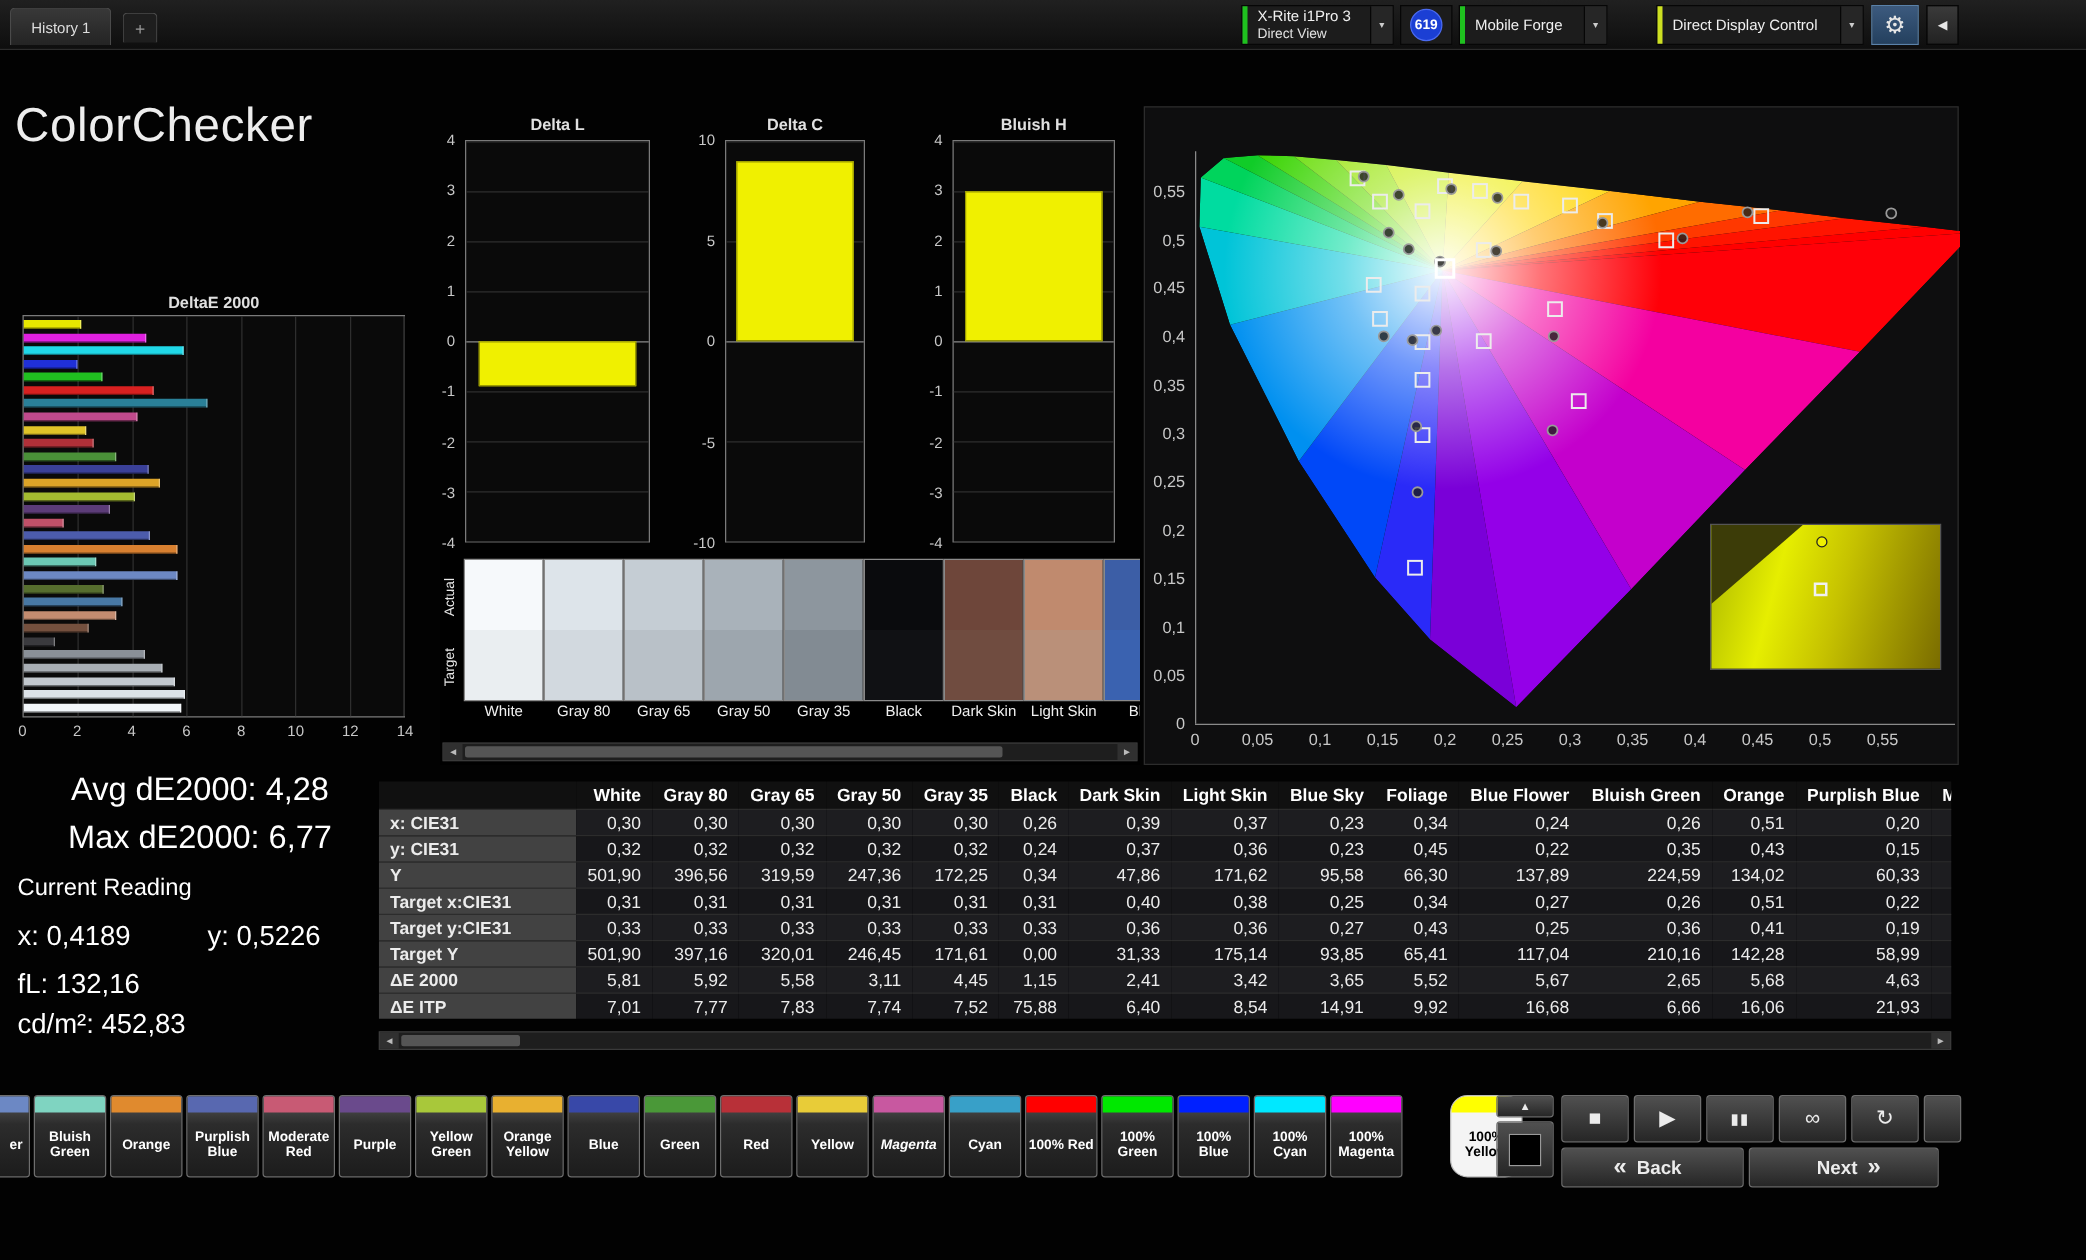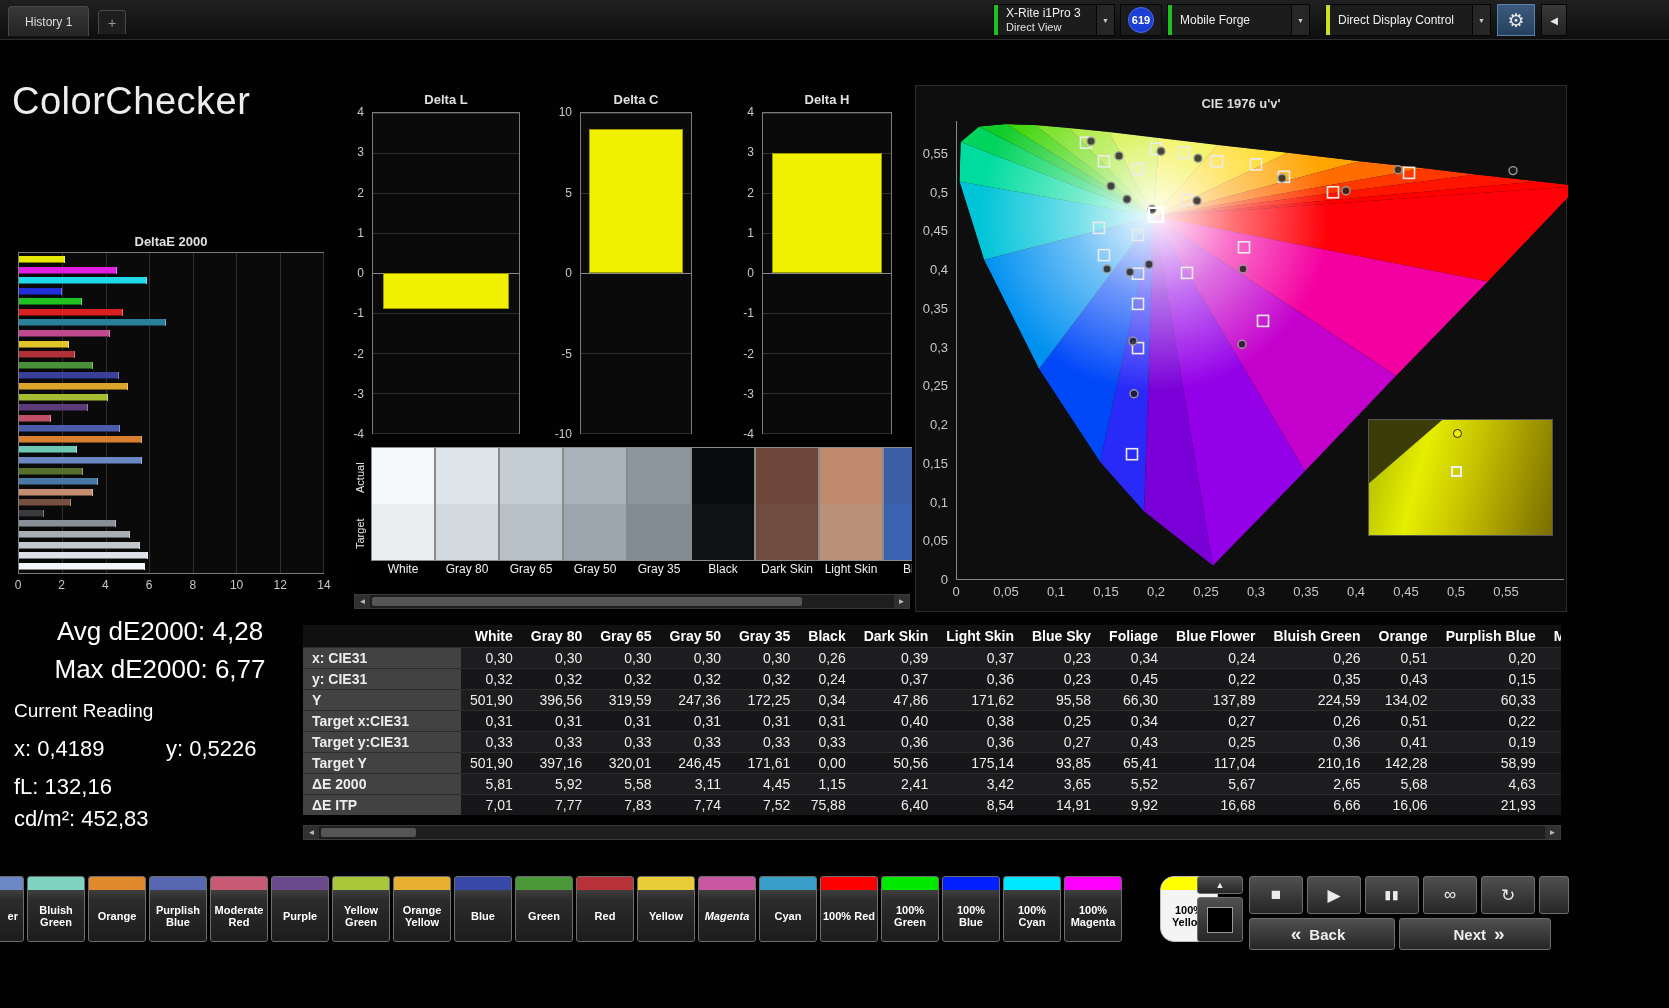--- a/index.html
+++ b/index.html
@@ -120,21 +120,21 @@
         <span>▼</span>
       </div>
   </div>
 
   <div class="badge" style="left:1120px;width:42px">
     <div class="circ">
         <span>619</span>
       </div>
   </div>
 
-  <div class="ddgroup" id="dd-source" style="left:1167px;width:143px">
+  <div class="ddgroup" id="dd-source" style="left:1167px;width:119px">
     <div class="ddbar" style="background: rgb(31, 193, 31);"></div>
     <div class="ddtext">
         <span>Mobile Forge</span>
       </div>
     <div class="ddarrow">
         <span>▼</span>
       </div>
   </div>
 
   <div class="ddgroup" id="dd-display" style="left:1325px;width:166px">
@@ -316,21 +316,21 @@
   <div class="mini-plot">
       <div class="mgrid" style="top: 0%;"></div>
       <div class="mgrid" style="top: 25%;"></div>
       <div class="mgrid zero" style="top: 50%;"></div>
       <div class="mgrid" style="top: 75%;"></div>
       <div class="mgrid" style="top: 100%;"></div>
       <div class="mbar" style="background: rgb(240, 240, 0); bottom: 50%; height: 45%;"></div>
     </div>
 </div>
 <div class="mini" style="left:726px;top:92px;width:166px">
-  <div class="mini-title">Delta H</div>
+  <div class="mini-title">Bluish H</div>
   <div class="mini-ticks">
       <div class="mtick" style="top: 0%;">4</div>
       <div class="mtick" style="top: 12.5%;">3</div>
       <div class="mtick" style="top: 25%;">2</div>
       <div class="mtick" style="top: 37.5%;">1</div>
       <div class="mtick" style="top: 50%;">0</div>
       <div class="mtick" style="top: 62.5%;">-1</div>
       <div class="mtick" style="top: 75%;">-2</div>
       <div class="mtick" style="top: 87.5%;">-3</div>
       <div class="mtick" style="top: 100%;">-4</div>
@@ -404,21 +404,20 @@
         <span>◄</span>
       </div>
     <div class="sarrow" style="right:0">
         <span>►</span>
       </div>
     <div class="sthumb" style="left:17px;width:430px"></div>
   </div>
 </div>
 
 <div id="ciepanel">
-  <div id="cie-title">CIE 1976 u'v'</div>
   <div id="cie-yticks">
       <div class="cyt" style="top: 66.775px;">0,55</div>
       <div class="cyt" style="top: 105.525px;">0,5</div>
       <div class="cyt" style="top: 144.275px;">0,45</div>
       <div class="cyt" style="top: 183.025px;">0,4</div>
       <div class="cyt" style="top: 221.775px;">0,35</div>
       <div class="cyt" style="top: 260.525px;">0,3</div>
       <div class="cyt" style="top: 299.275px;">0,25</div>
       <div class="cyt" style="top: 338.025px;">0,2</div>
       <div class="cyt" style="top: 376.775px;">0,15</div>
@@ -643,21 +642,21 @@
           <td>0,31</td>
         </tr>
         <tr>
           <td class="lbl">Target Y</td>
           <td>501,90</td>
           <td>397,16</td>
           <td>320,01</td>
           <td>246,45</td>
           <td>171,61</td>
           <td>0,00</td>
-          <td>50,56</td>
+          <td>31,33</td>
           <td>175,14</td>
           <td>93,85</td>
           <td>65,41</td>
           <td>117,04</td>
           <td>210,16</td>
           <td>142,28</td>
           <td>58,99</td>
           <td>93,73</td>
         </tr>
         <tr>

